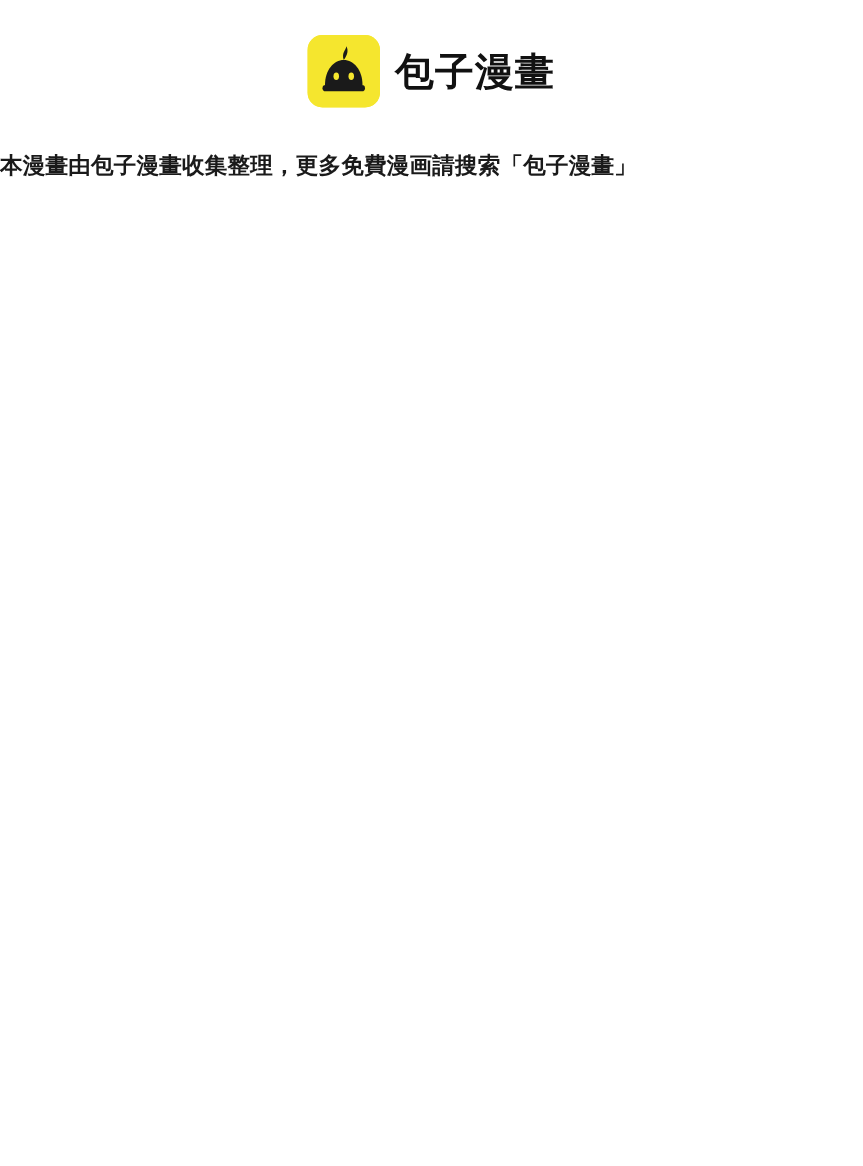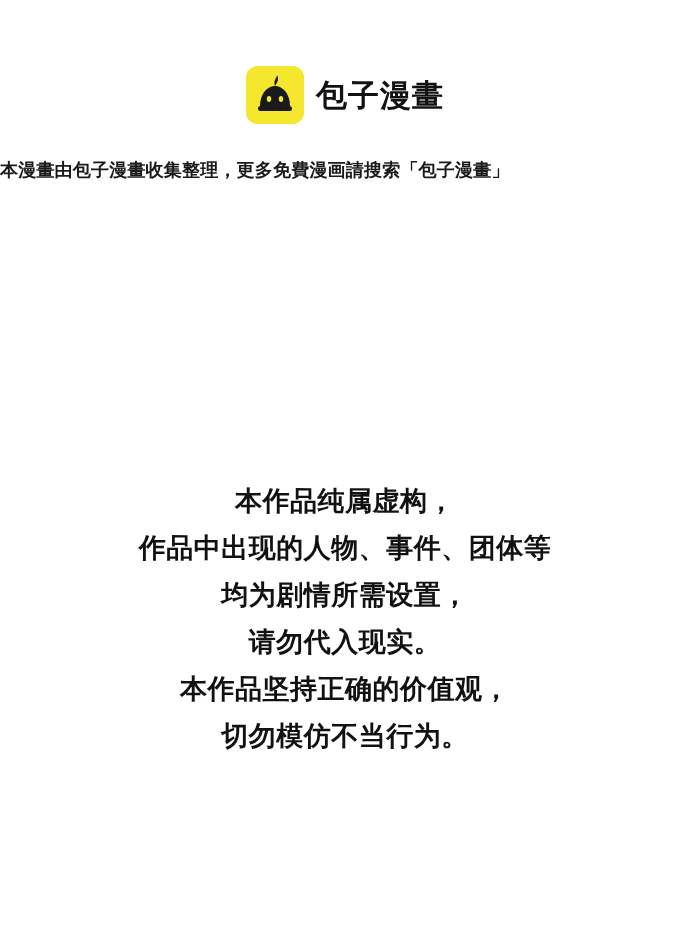--- a/index.html
+++ b/index.html
@@ -20,21 +20,21 @@
     height: 933px;
     box-sizing: border-box;
   }
 
   
   .brand-row {
     display: flex;
     align-items: center;
     justify-content: center;
     gap: 12px;
-    padding-top: 66px;
+    padding-top: 28px;
   }
   .brand-logo {
     width: 58px;
     height: 58px;
     border-radius: 12px;
     background: #f5e62e;
     position: relative;
     flex: none;
   }
   .brand-logo svg {
@@ -90,22 +90,14 @@
         <ellipse cx="23" cy="33" rx="2.2" ry="3" fill="#f5e62e"></ellipse>
         <ellipse cx="35" cy="33" rx="2.2" ry="3" fill="#f5e62e"></ellipse>
         <rect x="12" y="40" width="34" height="5" rx="2.5" fill="#1a1a1a"></rect>
       </svg>
     </div>
     <div class="brand-title">包子漫畫</div>
   </div>
 
   <div class="notice">本漫畫由包子漫畫收集整理，更多免費漫画請搜索「包子漫畫」</div>
 
-  <div class="disclaimer">
-    <div>本作品纯属虚构，</div>
-    <div>作品中出现的人物、事件、团体等</div>
-    <div>均为剧情所需设置，</div>
-    <div>请勿代入现实。</div>
-    <div>本作品坚持正确的价值观，</div>
-    <div>切勿模仿不当行为。</div>
-  </div>
 
 </div>
 
 </body></html>

